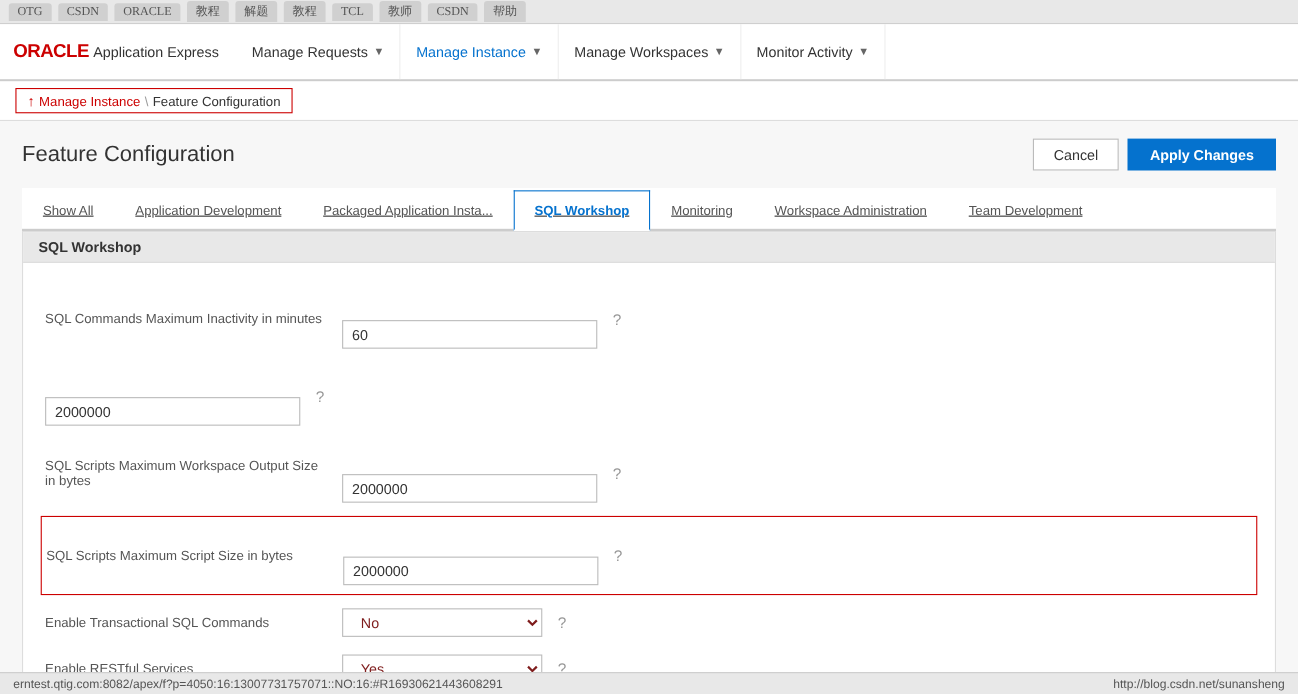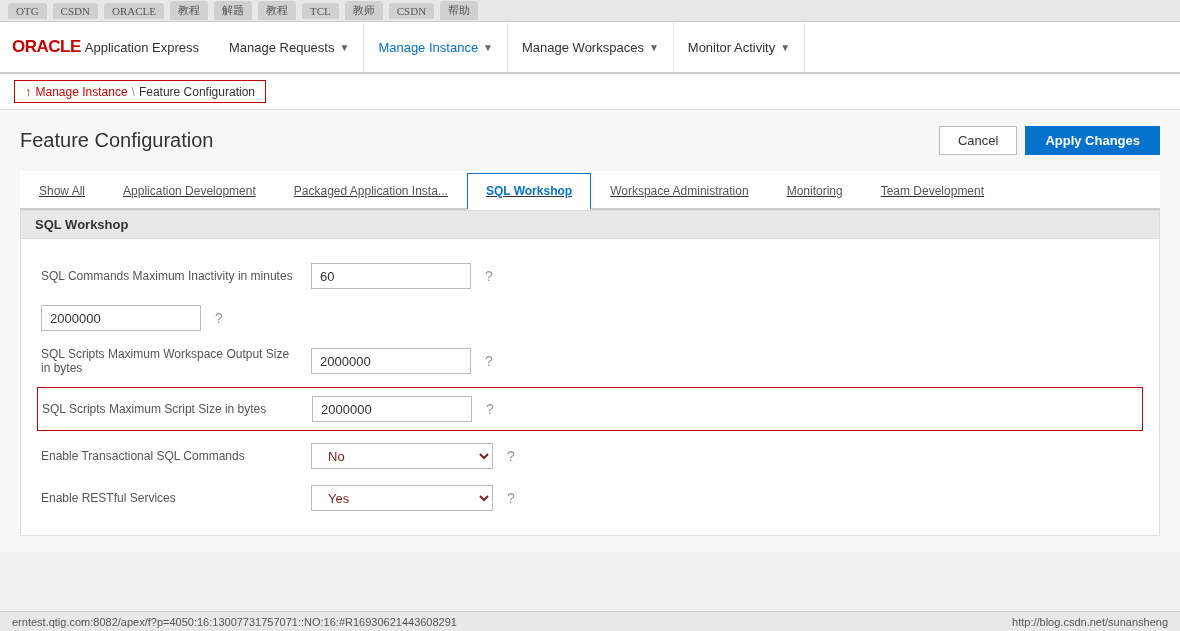--- a/index.html
+++ b/index.html
@@ -216,27 +216,28 @@
       padding: 8px 4px;
     }
     .form-label {
       text-align: left;
       width: 260px;
       font-size: 12px;
       color: #555;
       flex-shrink: 0;
     }
     .form-input {
-      width: 160px;
+      width: 232px;
       border: 1px solid #bbb;
       padding: 4px 8px;
       font-size: 13px;
       color: #333;
       background: #fff;
       height: 26px;
+      margin-top: 28px;
     }
     .help-icon {
       color: #999;
       font-size: 14px;
       cursor: pointer;
       margin-left: 4px;
     }
     .form-select {
       width: 182px;
       border: 1px solid #bbb;
@@ -322,22 +323,22 @@
       <button class="btn-cancel">Cancel</button>
       <button class="btn-apply">Apply Changes</button>
     </div>
   </div>
 
   <div class="tab-bar">
     <div class="tab-item">Show All</div>
     <div class="tab-item">Application Development</div>
     <div class="tab-item">Packaged Application Insta...</div>
     <div class="tab-item active">SQL Workshop</div>
+    <div class="tab-item">Monitoring</div>
     <div class="tab-item">Workspace Administration</div>
-    <div class="tab-item">Monitoring</div>
     <div class="tab-item">Team Development</div>
   </div>
 
   <div class="section-container">
     <div class="section-header">SQL Workshop</div>
     <div class="section-body">
 
       <div class="form-row">
         <label class="form-label">SQL Commands Maximum Inactivity in minutes</label>
         <input class="form-input" type="text" value="60" style="">

